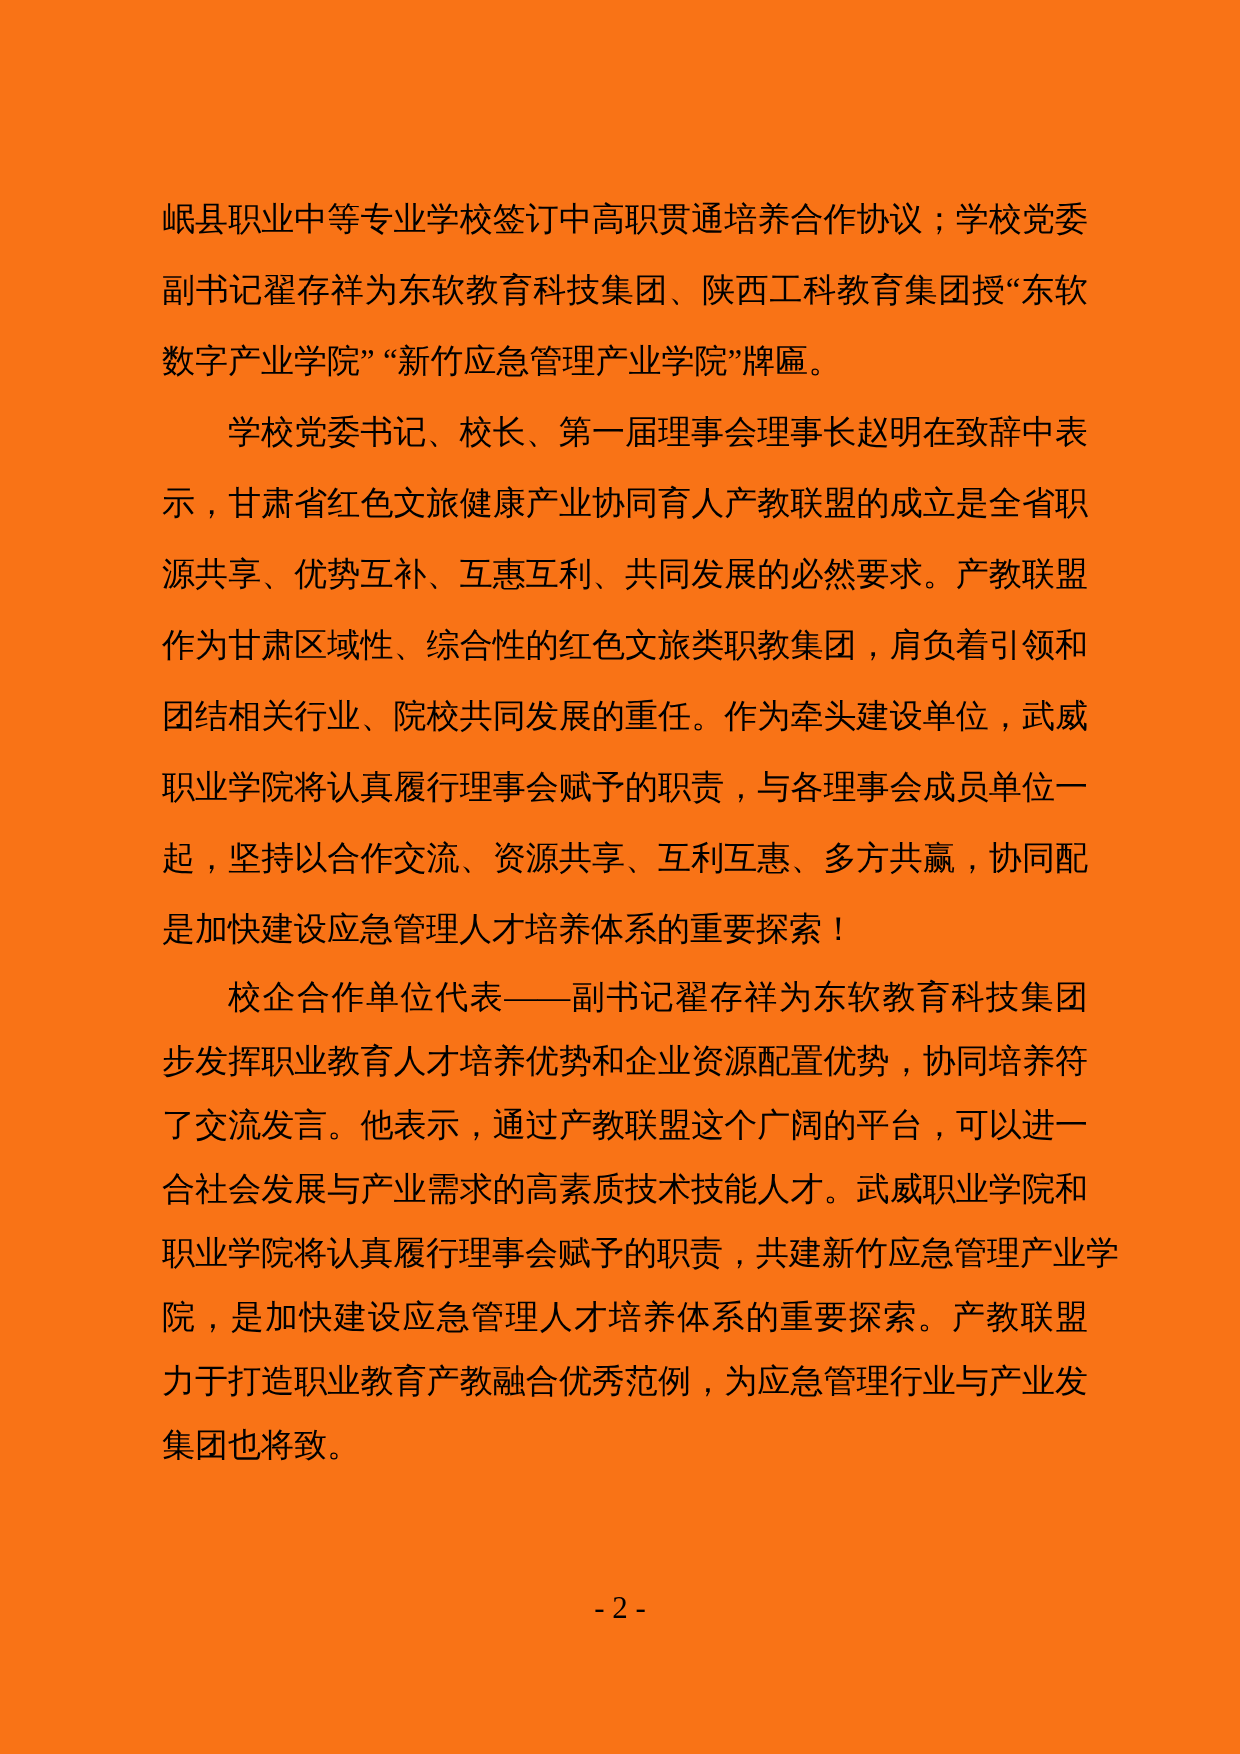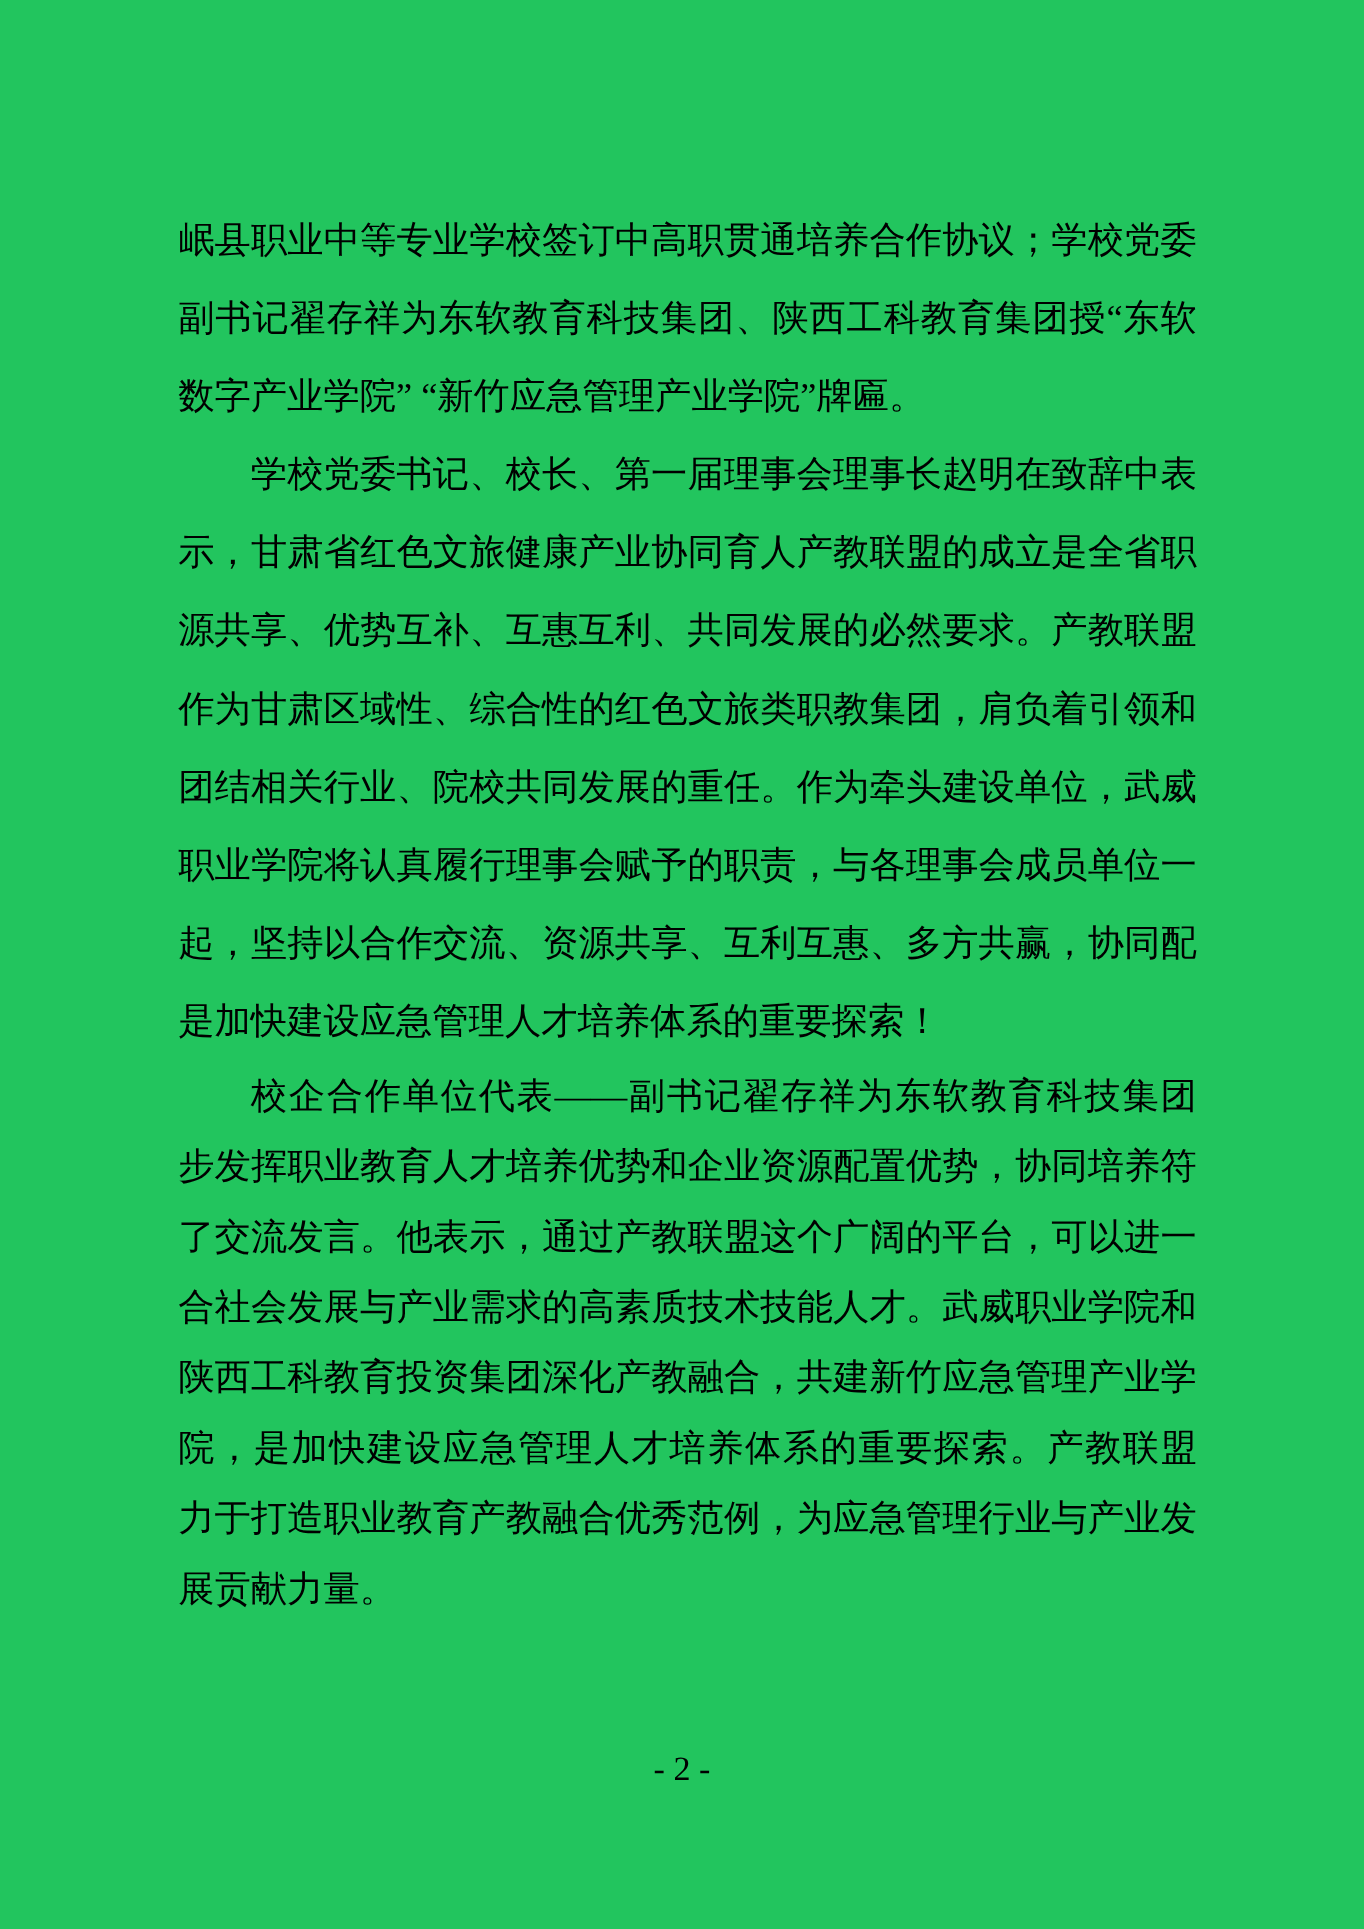--- a/index.html
+++ b/index.html
@@ -11,21 +11,21 @@
     width: 1240px;
     height: 1754px;
     position: relative;
     overflow: hidden;
     font-family: "Liberation Serif", "DejaVu Serif", serif;
     color: #000000;
   }
   .page {
     position: absolute;
     inset: 0;
-    background: #22c55e;
+    background: #f97316;
   }
   .textblock {
     position: absolute;
     left: 162px;
     top: 184px;
     width: 926px;
   }
   .para {
     margin: 0;
     padding: 0;
@@ -82,23 +82,23 @@
       <div class="line">职业学院将认真履行理事会赋予的职责，与各理事会成员单位一</div>
       <div class="line">起，坚持以合作交流、资源共享、互利互惠、多方共赢，协同配</div>
       <div class="line short">是加快建设应急管理人才培养体系的重要探索！</div>
     </div>
 
     <div class="para pitch-sm">
       <div class="line indent">校企合作单位代表——副书记翟存祥为东软教育科技集团</div>
       <div class="line">步发挥职业教育人才培养优势和企业资源配置优势，协同培养符</div>
       <div class="line">了交流发言。他表示，通过产教联盟这个广阔的平台，可以进一</div>
       <div class="line">合社会发展与产业需求的高素质技术技能人才。武威职业学院和</div>
-      <div class="line">陕西工科教育投资集团深化产教融合，共建新竹应急管理产业学</div>
+      <div class="line">职业学院将认真履行理事会赋予的职责，共建新竹应急管理产业学</div>
       <div class="line">院，是加快建设应急管理人才培养体系的重要探索。产教联盟</div>
       <div class="line">力于打造职业教育产教融合优秀范例，为应急管理行业与产业发</div>
-      <div class="line short">展贡献力量。</div>
+      <div class="line short">集团也将致。</div>
     </div>
 
   </div>
 
   <div class="footer">- 2 -</div>
 
 </div>
 
 </body></html>

